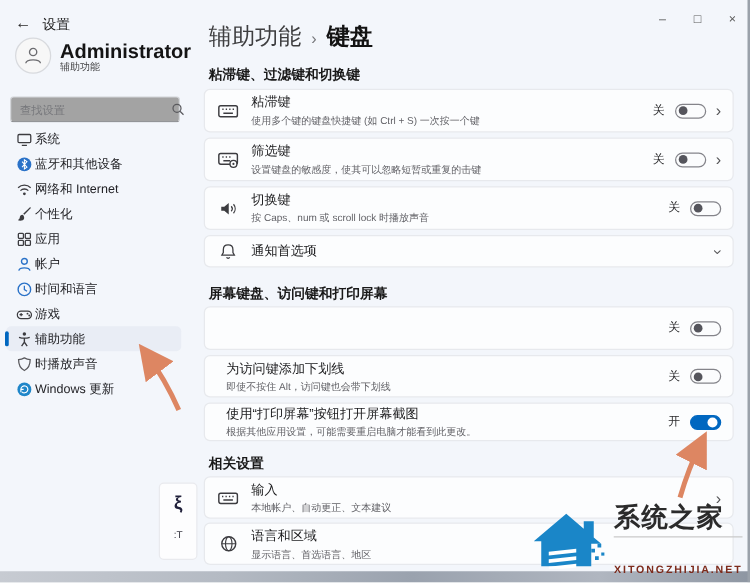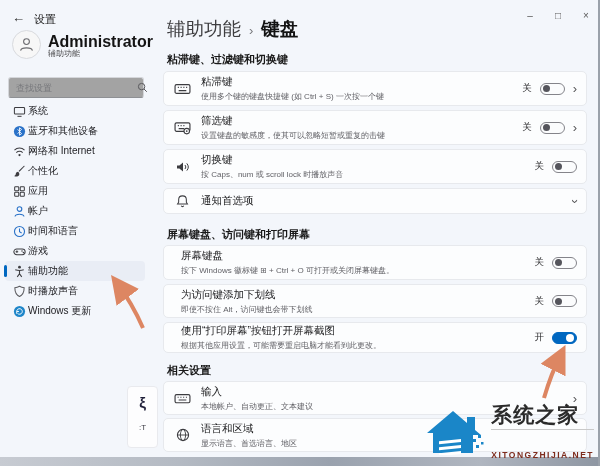--- a/index.html
+++ b/index.html
@@ -285,24 +285,20 @@
       <div class="t">通知首选项</div>
     </div>
     <div class="ctl">
       <span class="chev down">›</span>
     </div>
   </div>
 
   <div class="sh s2">屏幕键盘、访问键和打印屏幕</div>
 
   <div class="row c5 noicon">
-    <div class="rtxt">
-      <div class="t">屏幕键盘</div>
-      <div class="s">按下 Windows 徽标键 ⊞ + Ctrl + O 可打开或关闭屏幕键盘。</div>
-    </div>
     <div class="ctl">
       <span class="tlab">关</span>
       <div class="tog">
           <span class="k"></span>
         </div>
     </div>
   </div>
 
   <div class="row c6 noicon">
     <div class="rtxt">

